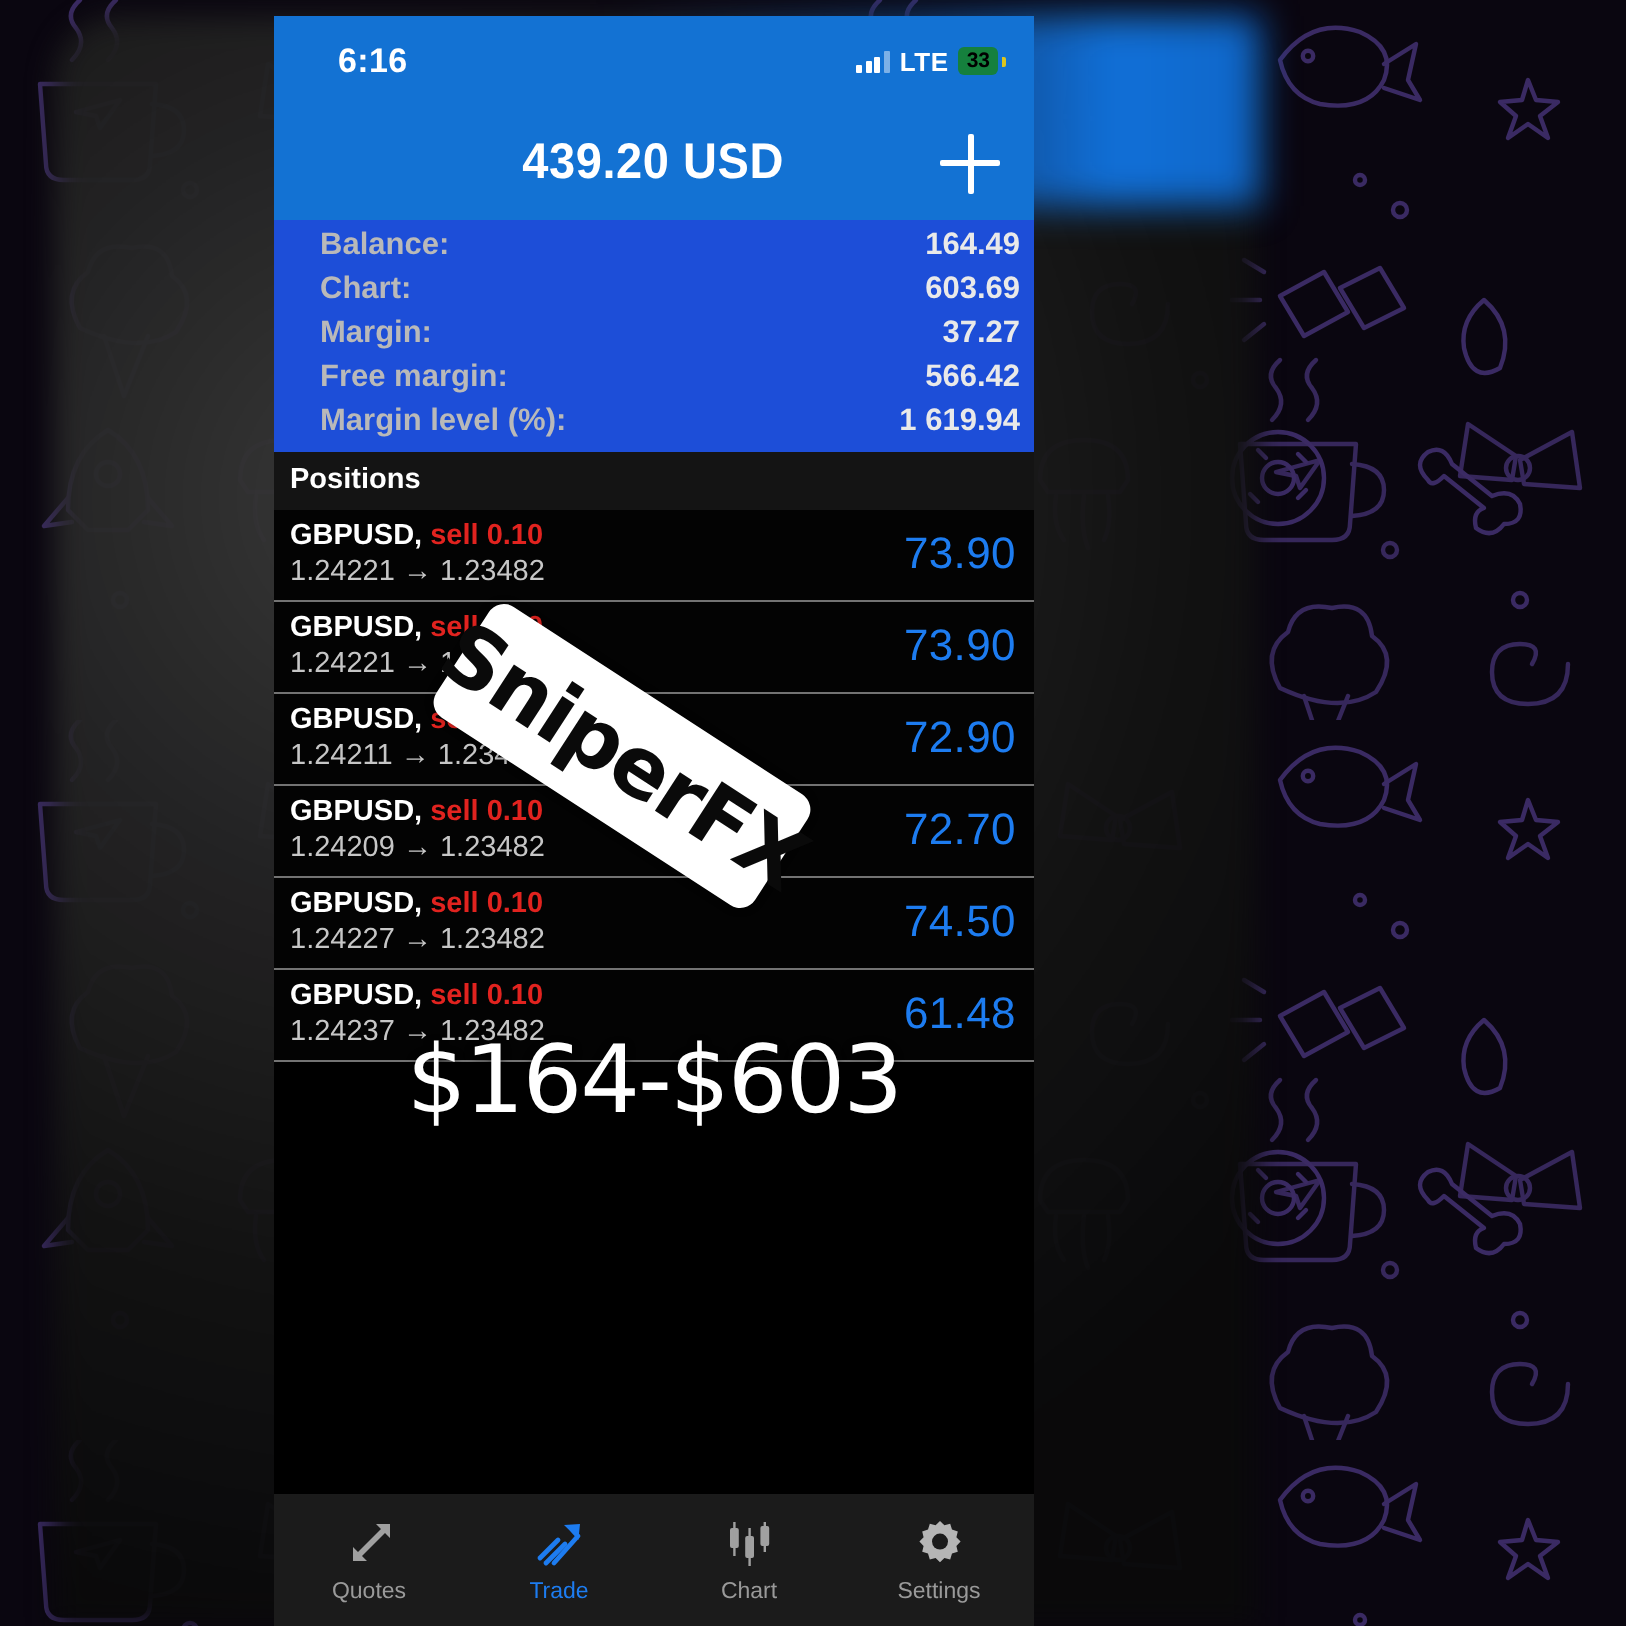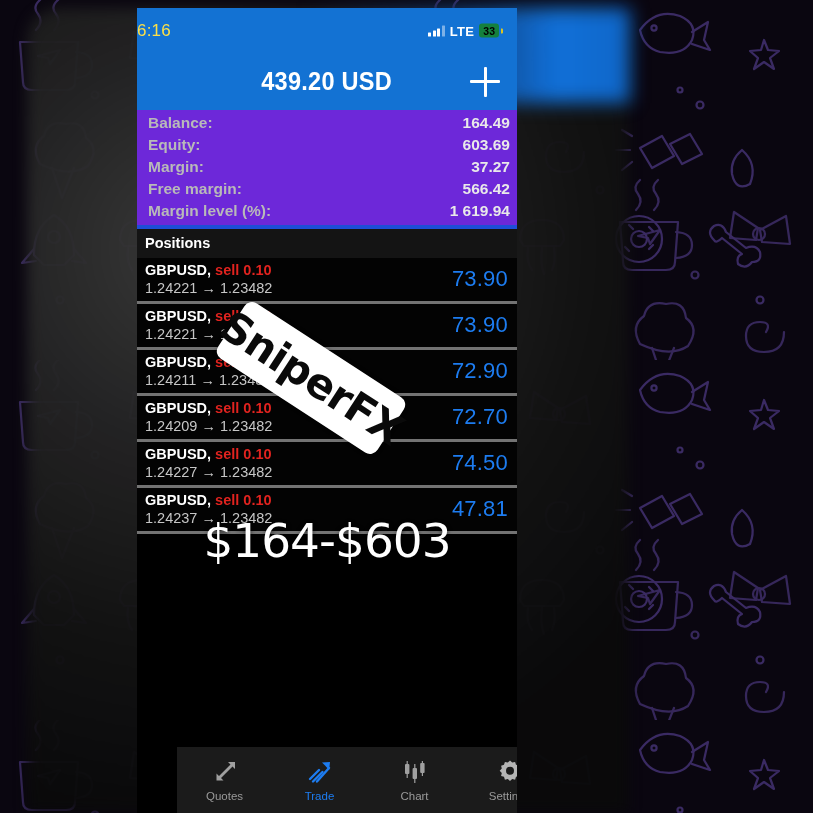--- a/index.html
+++ b/index.html
@@ -35,21 +35,21 @@
     position:absolute; left:137px; top:8px; width:380px; height:805px;
     background:#000; overflow:hidden;
   }
 
   
   .statusbar {
     height:45px; background:#1372d3; position:relative;
     display:flex; align-items:center;
   }
   .sb-time {
-    color:#fde047; font-weight:normal; font-size:17px; 
+    color:#ffffff; font-weight:bold; font-size:17px; margin-left:32px;
     letter-spacing:.2px;
   }
   .sb-right {
     position:absolute; right:14px; top:50%; transform:translateY(-50%);
     display:flex; align-items:center; gap:5px;
   }
   .bars { display:flex; align-items:flex-end; gap:1.5px; height:11px; }
   .bars i { display:block; width:3px; background:#fff; border-radius:.5px; }
   .bars i:nth-child(1){ height:4px; }
   .bars i:nth-child(2){ height:6px; }
@@ -75,53 +75,53 @@
     position:absolute; right:17px; top:50%; transform:translateY(-50%);
     width:30px; height:30px;
   }
   .plus-btn:before, .plus-btn:after {
     content:""; position:absolute; background:#fff; border-radius:1px;
   }
   .plus-btn:before { left:0; top:13.5px; width:30px; height:3px; }
   .plus-btn:after { top:0; left:13.5px; height:30px; width:3px; }
 
   
-  .summary { background:#6d28d9; padding:3px 0 2px 4px; }
+  .summary { background:#1d4ed8; padding:3px 0 2px 16px; }
   .sum-row {
     display:flex; justify-content:space-between; align-items:baseline;
     padding:1px 7px 1px 7px; height:22px;
   }
   .sum-label { color:#b9b9b9; font-size:15.5px; font-weight:bold; letter-spacing:0; }
   .sum-value { color:#e9e9e9; font-size:15.5px; font-weight:bold; }
 
   
   .positions-head {
     background:#141414; color:#fff; font-size:14.5px; font-weight:bold;
-    padding:6px 8px 7px 8px; border-top:4px solid #1d4ed8;
+    padding:6px 8px 7px 8px; border-top:1px solid #1d4ed8;
   }
 
   
   .pos-row {
     position:relative; display:flex; align-items:center;
     justify-content:space-between;
     padding:5px 9px 6px 8px; height:46px;
-    border-bottom:3px solid #737373; background:#030303;
+    border-bottom:1px solid #737373; background:#030303;
   }
   .pos-left { display:flex; flex-direction:column; gap:2px; }
   .pos-title { font-size:14.5px; font-weight:bold; color:#fff; white-space:nowrap; }
   .pos-title .side { color:#e1231f; }
   .pos-prices { font-size:14.5px; color:#c6c6c6; white-space:nowrap; }
   .pos-profit {
     color:#1d7cf0; font-size:22px; font-weight:normal; letter-spacing:.2px;
   }
 
   
   .tabbar {
     position:absolute; left:0; bottom:0; width:380px; height:66px;
-    background:#1b1b1b; display:flex; align-items:center;margin-left:40px;
+    background:#1b1b1b; display:flex; align-items:center;
   }
   .tab {
     flex:1; display:flex; flex-direction:column; align-items:center;
     justify-content:center; gap:5px;
   }
   .tab svg { display:block; }
   .tab-label { font-size:11.5px; color:#9a9a9a; }
   .tab.active .tab-label { color:#1d7cf0; }
 
   
@@ -263,21 +263,21 @@
     <div class="header-title">439.20 USD</div>
     <div class="plus-btn"></div>
   </div>
 
   <div class="summary">
     <div class="sum-row">
       <span class="sum-label">Balance:</span>
       <span class="sum-value">164.49</span>
     </div>
     <div class="sum-row">
-      <span class="sum-label">Equity:</span>
+      <span class="sum-label">Chart:</span>
       <span class="sum-value">603.69</span>
     </div>
     <div class="sum-row">
       <span class="sum-label">Margin:</span>
       <span class="sum-value">37.27</span>
     </div>
     <div class="sum-row">
       <span class="sum-label">Free margin:</span>
       <span class="sum-value">566.42</span>
     </div>
@@ -371,21 +371,21 @@
         <div class="pos-title">
           <span>GBPUSD,</span>
           <span class="side">sell 0.10</span>
         </div>
         <div class="pos-prices">
           <span>1.24237</span>
           <span>→</span>
           <span>1.23482</span>
         </div>
       </div>
-      <div class="pos-profit">47.81</div>
+      <div class="pos-profit">61.48</div>
     </div>
 
   </div>
 
   <div class="tabbar">
 
     <div class="tab">
       <svg width="26" height="26" viewBox="0 0 26 26">
         <path d="M16 3 L23 3 L23 10 L20.5 7.5 L9 19 L11.5 21.5 L4.5 21.5 L4.5 14.5 L7 17 L18.5 5.5 Z" fill="#a0a0a0"></path>
       </svg>

